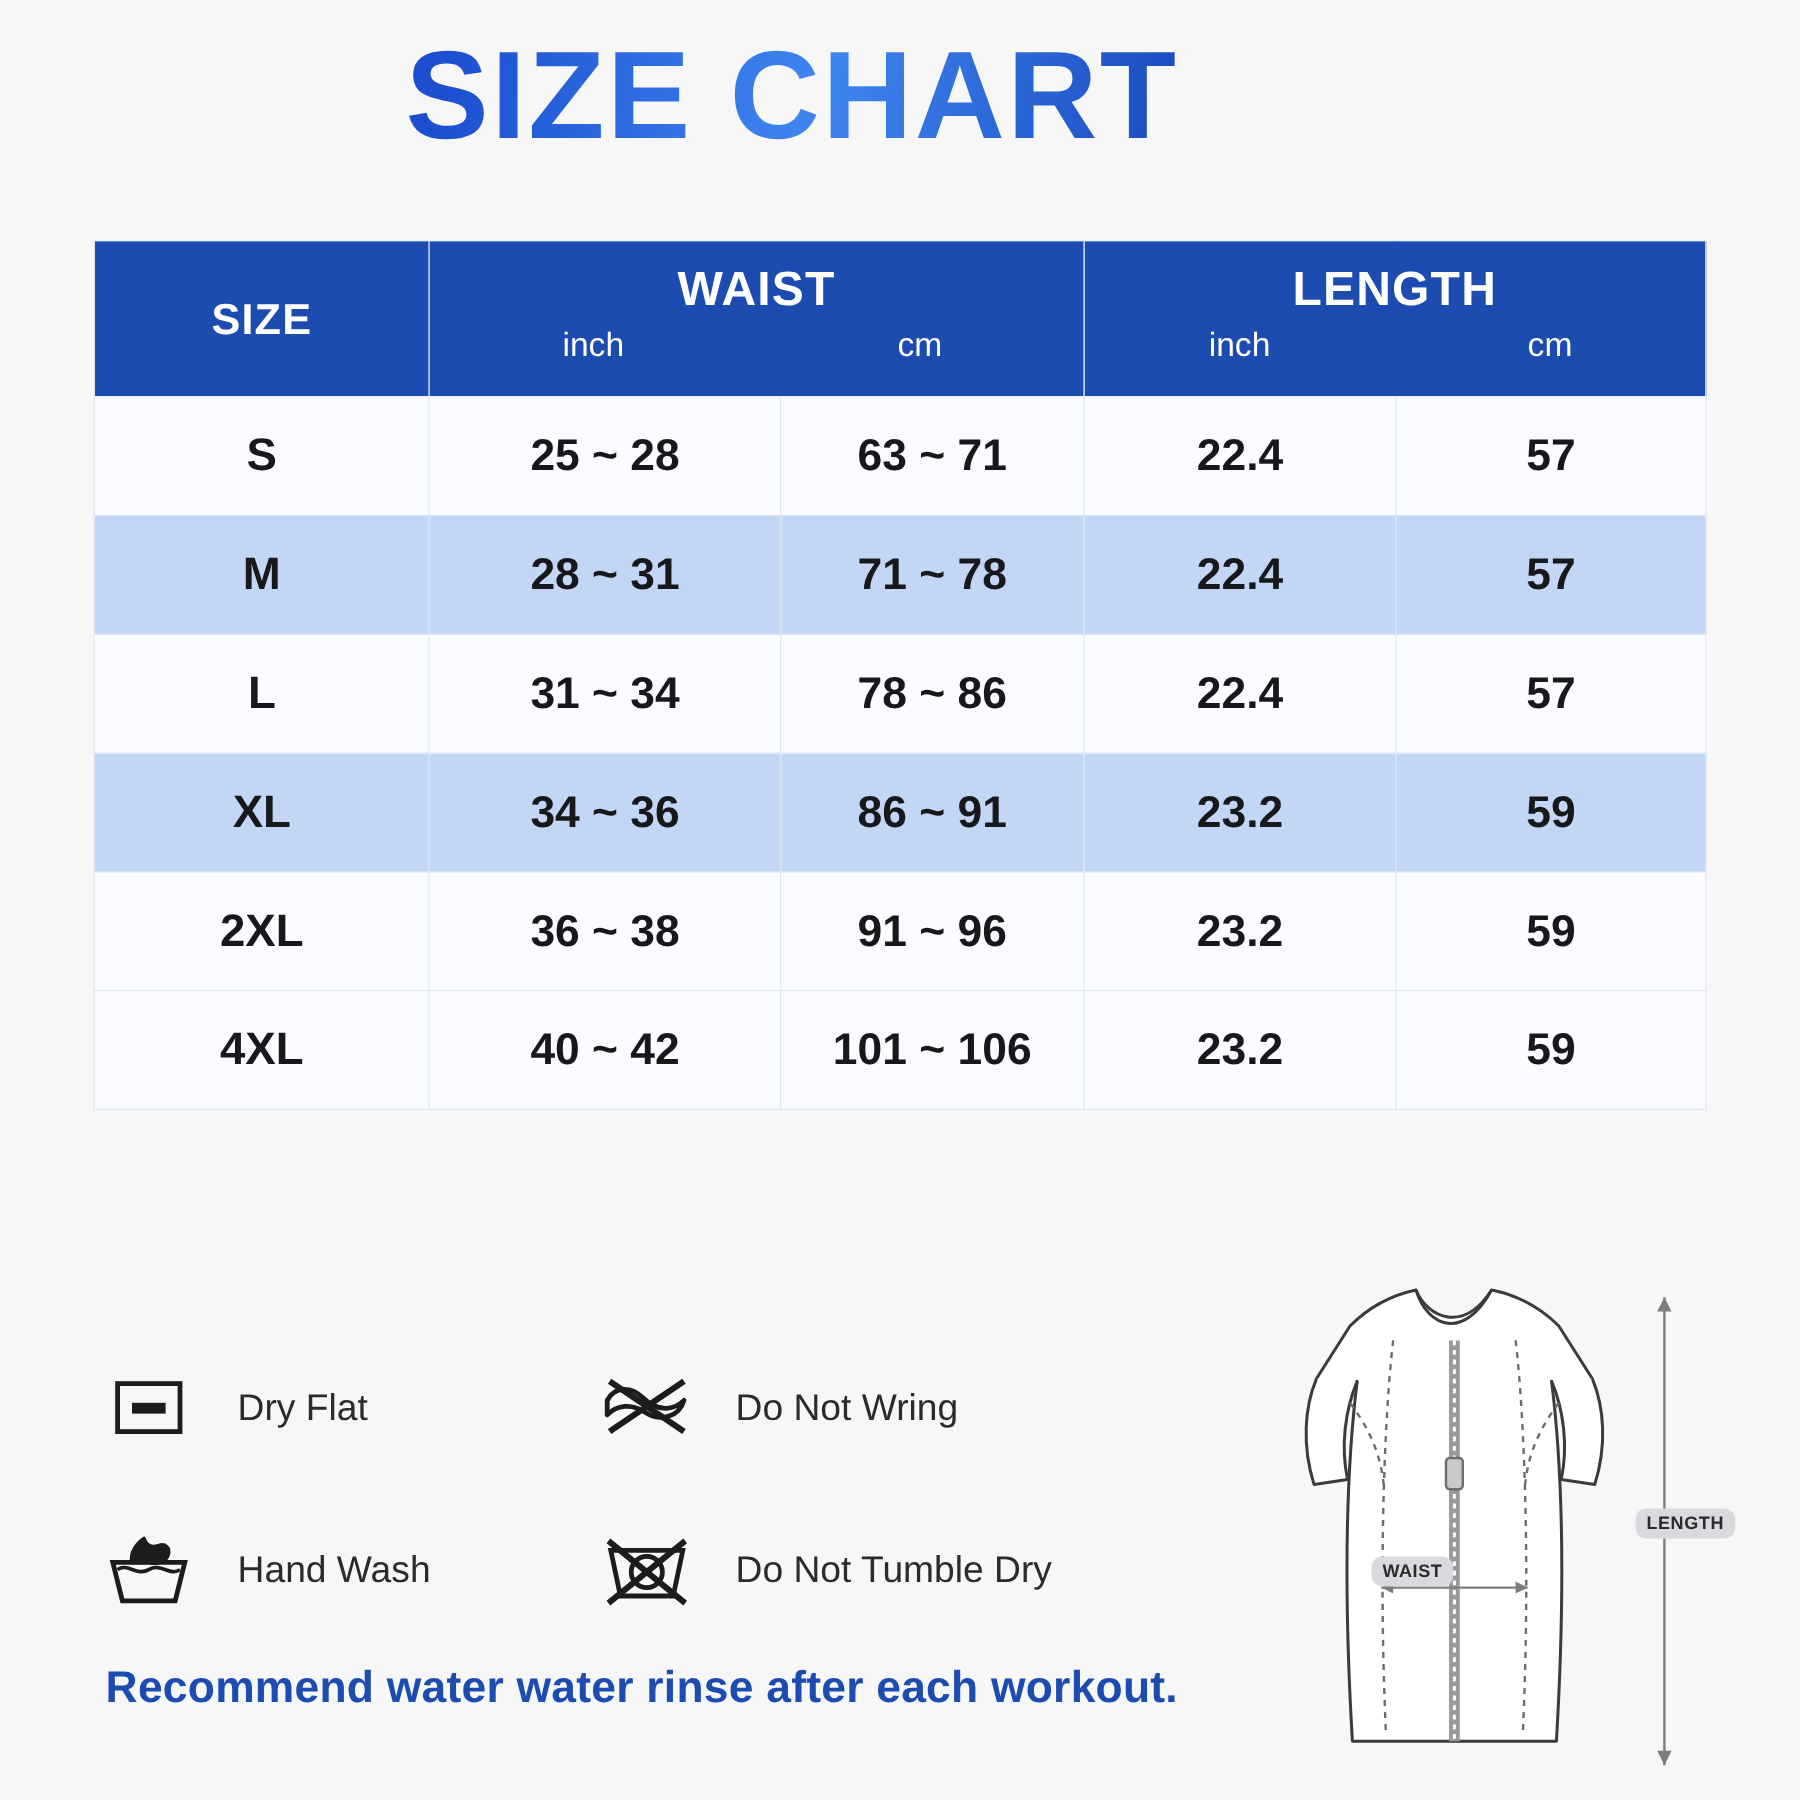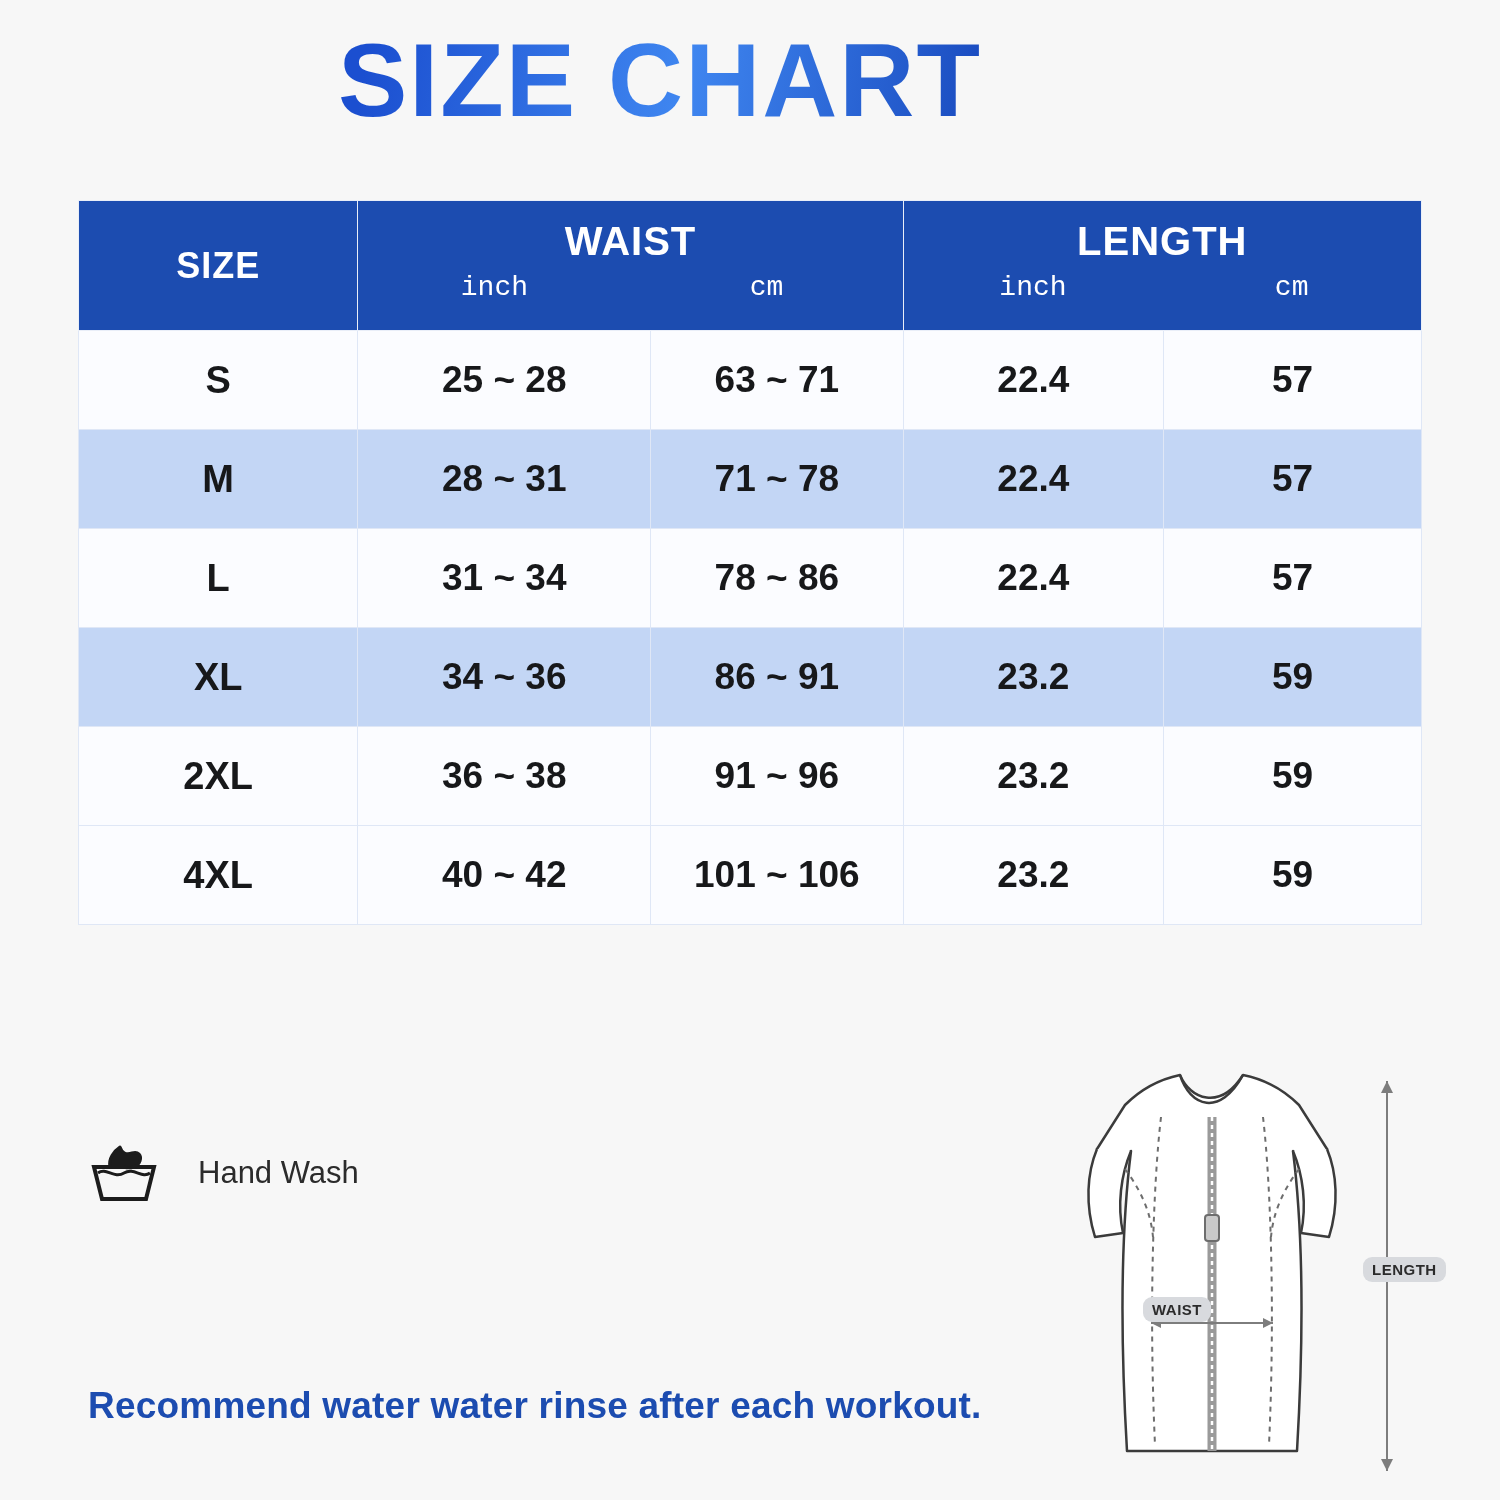--- a/index.html
+++ b/index.html
@@ -65,21 +65,20 @@
   .group-title {
     font-size: 40px;
     font-weight: bold;
     letter-spacing: 1px;
     padding-top: 18px;
     text-align: center;
   }
   .group-units {
     display: flex;
     margin-top: 8px;
-    font-family: Liberation Mono, monospace;
   }
   .group-units span {
     flex: 1;
     text-align: center;
     font-size: 28px;
     font-weight: normal;
   }
   tbody td {
     border: 1px solid #dfe7f6;
     text-align: center;
@@ -238,28 +237,60 @@
           <td>59</td>
         </tr>
       </tbody>
     </table>
   </div>
 
   <div class="care">
     <div class="care-row">
       <div class="care-item">
         <div class="care-icon">
+          <svg width="72" height="72" viewBox="0 0 72 72">
+            <rect x="10" y="16" width="52" height="40" fill="none" stroke="#1c1c1c" stroke-width="4"></rect>
+            <rect x="22" y="32" width="28" height="9" fill="#1c1c1c"></rect>
+          </svg>
+        </div>
+        <div class="care-label">Dry Flat</div>
+      </div>
+      <div class="care-item">
+        <div class="care-icon">
+          <svg width="86" height="72" viewBox="0 0 86 72">
+            <path d="M10 30 C16 18, 30 18, 40 28 C50 38, 64 40, 74 30 C70 44, 54 48, 42 40 C30 32, 18 34, 10 42 Z" fill="none" stroke="#1c1c1c" stroke-width="4" stroke-linejoin="round"></path>
+            <line x1="12" y1="14" x2="74" y2="56" stroke="#1c1c1c" stroke-width="5"></line>
+            <line x1="74" y1="14" x2="12" y2="56" stroke="#1c1c1c" stroke-width="5"></line>
+          </svg>
+        </div>
+        <div class="care-label">Do Not Wring</div>
+      </div>
+    </div>
+    <div class="care-row">
+      <div class="care-item">
+        <div class="care-icon">
           <svg width="76" height="72" viewBox="0 0 76 72">
             <path d="M8 30 L68 30 L60 62 L16 62 Z" fill="none" stroke="#1c1c1c" stroke-width="4"></path>
             <path d="M24 30 C22 22, 28 14, 34 10 C36 16, 40 18, 46 16 C52 14, 56 18, 54 24 C52 30, 44 32, 38 30 Z" fill="#1c1c1c" stroke="#1c1c1c" stroke-width="3" stroke-linejoin="round"></path>
             <path d="M12 36 C20 30, 28 42, 38 36 C48 30, 56 42, 64 36" fill="none" stroke="#1c1c1c" stroke-width="3"></path>
           </svg>
         </div>
         <div class="care-label">Hand Wash</div>
       </div>
+      <div class="care-item">
+        <div class="care-icon">
+          <svg width="80" height="72" viewBox="0 0 80 72">
+            <path d="M10 20 L70 20 L62 58 L18 58 Z" fill="none" stroke="#1c1c1c" stroke-width="4"></path>
+            <circle cx="40" cy="38" r="13" fill="none" stroke="#1c1c1c" stroke-width="4"></circle>
+            <line x1="8" y1="12" x2="72" y2="64" stroke="#1c1c1c" stroke-width="5"></line>
+            <line x1="72" y1="12" x2="8" y2="64" stroke="#1c1c1c" stroke-width="5"></line>
+          </svg>
+        </div>
+        <div class="care-label">Do Not Tumble Dry</div>
+      </div>
     </div>
   </div>
 
   <div class="note">Recommend water water rinse after each workout.</div>
 
   <div class="garment">
     <svg width="490" height="420" viewBox="0 0 490 420">
 
       <path d="M150 40 C168 22, 186 14, 205 10 C215 34, 245 46, 268 10 C288 14, 306 22, 324 40
                L352 84 L330 104 L318 86

